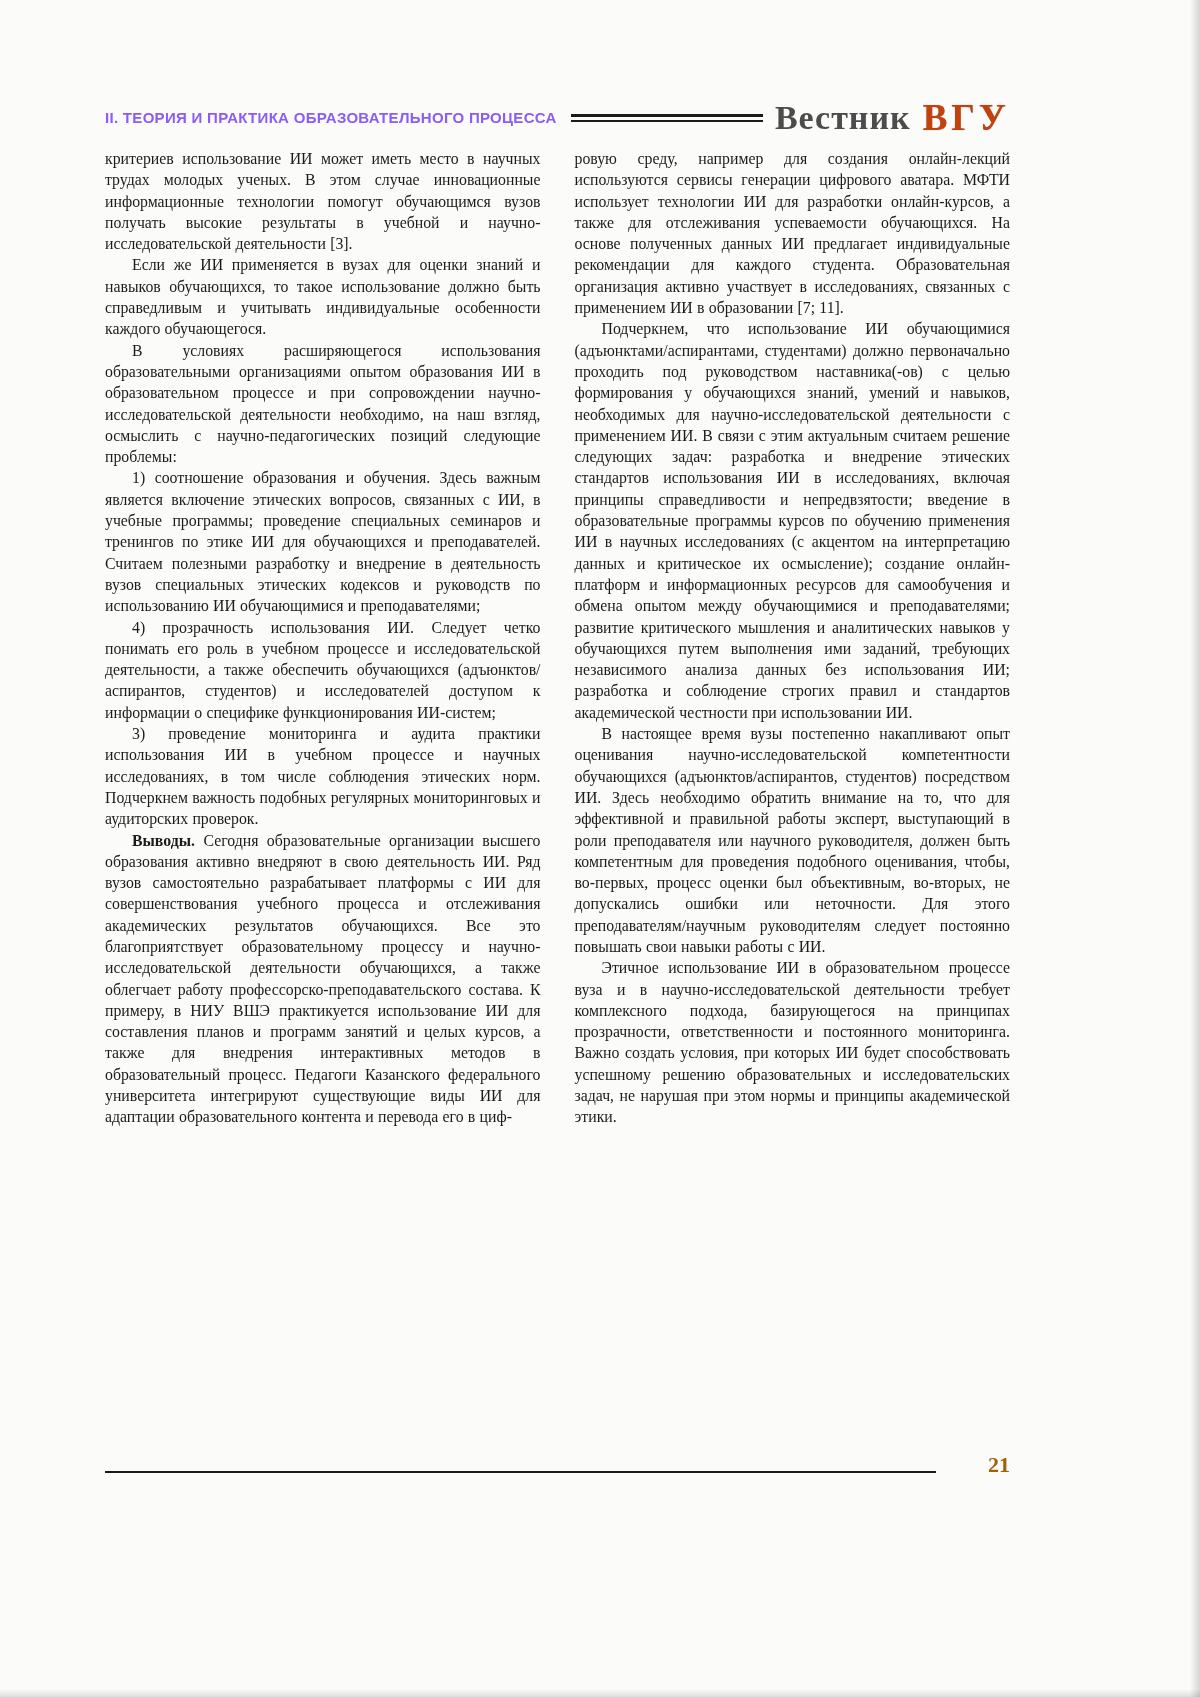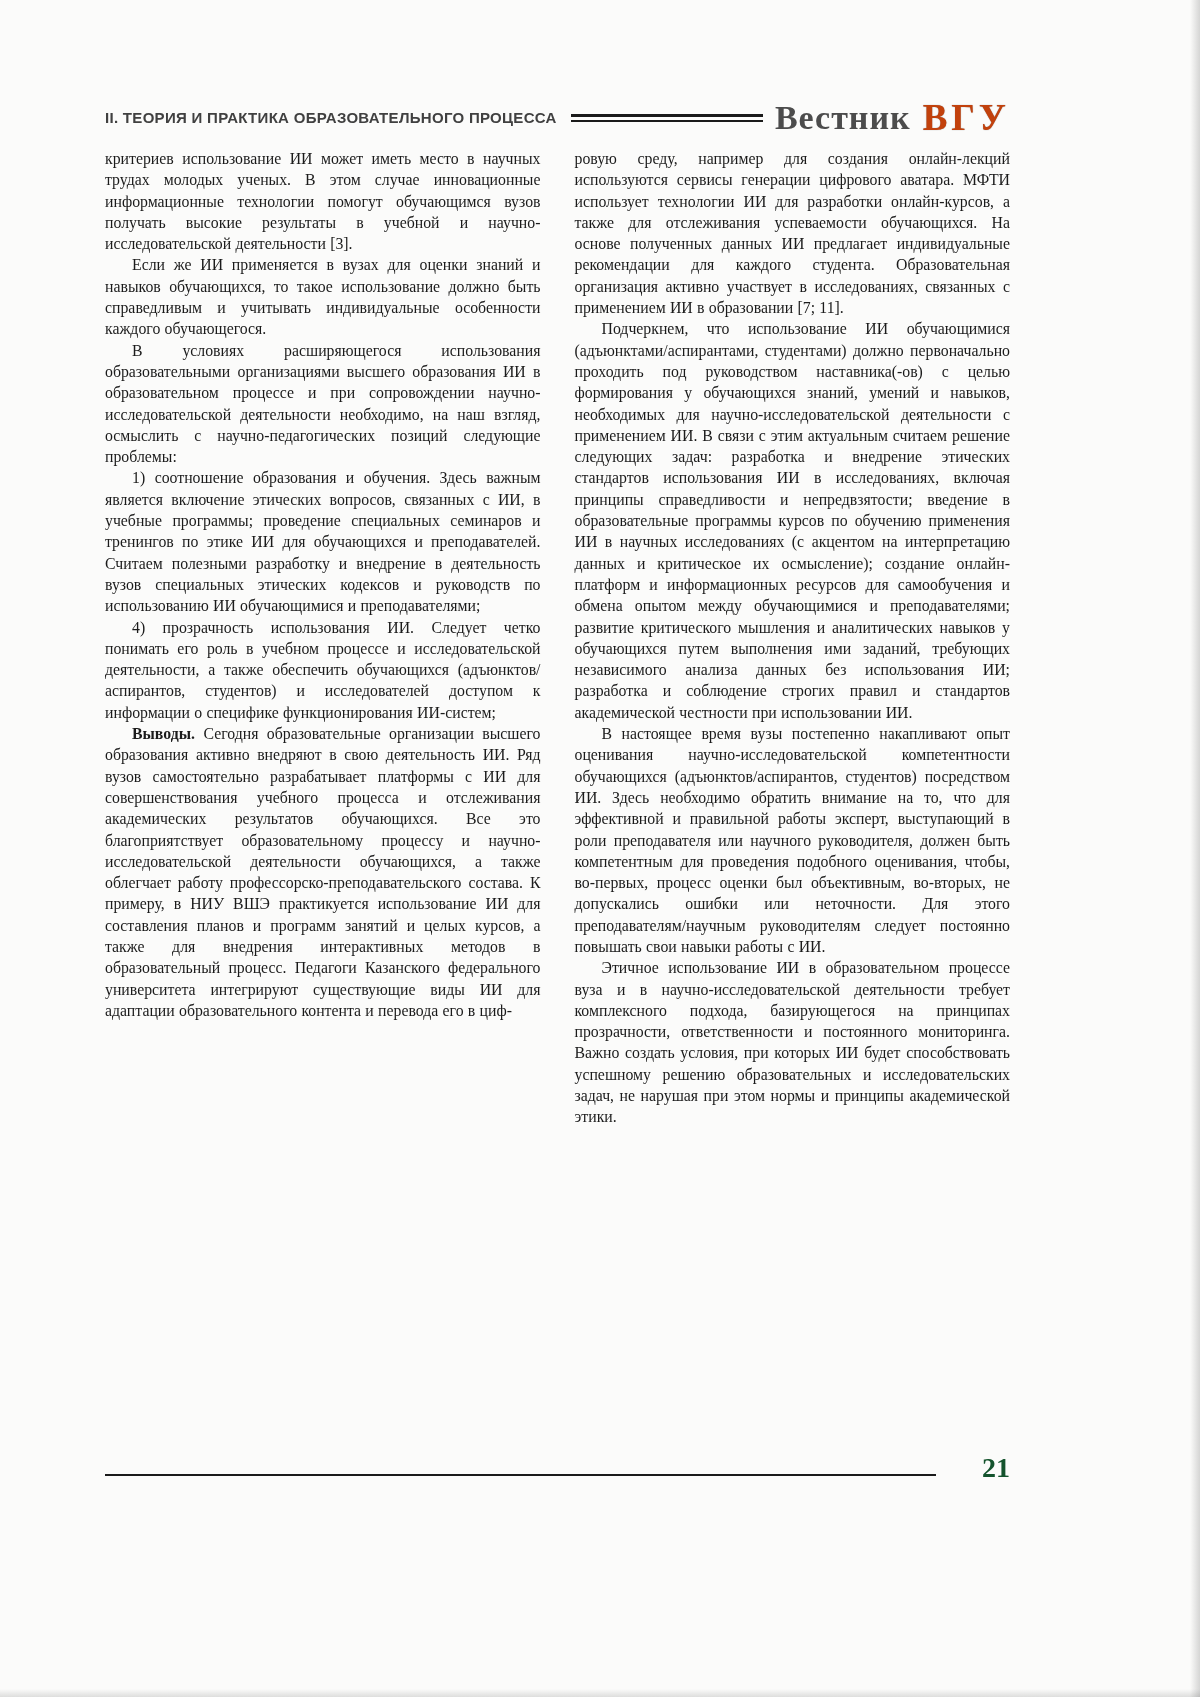--- a/index.html
+++ b/index.html
@@ -34,21 +34,21 @@
     top: 96px;
     width: 905px;
     display: flex;
     align-items: center;
   }
   .section-title {
     font-family: "Liberation Sans", sans-serif;
     font-weight: 700;
     font-size: 15px;
     letter-spacing: 0.3px;
-    color: #404040;
+    color: #8b5cf6;
     white-space: nowrap;
   }
   .double-rule {
     flex: 1;
     height: 3px;
     margin: 0 12px 0 14px;
     border-top: 3px solid #1a1a1a;
     border-bottom: 2px solid #1a1a1a;
   }
   .journal-logo {
@@ -116,44 +116,45 @@
   .footer-rule {
     flex: 1;
     height: 0;
     border-top: 2px solid #1a1a1a;
     margin-top: 14px;
   }
   .page-number {
     width: 48px;
     text-align: right;
     font-weight: 700;
-    font-size: 28px;
-    color: #14532d;
+    font-size: 22px;
+    color: #a16207;
     margin-left: 26px;
   }
 </style>
 </head>
 <body>
 
 <header class="page-header">
   <div class="section-title">II. ТЕОРИЯ И ПРАКТИКА ОБРАЗОВАТЕЛЬНОГО ПРОЦЕССА</div>
   <div class="double-rule"></div>
   <div class="journal-logo">
     <span class="logo-main">Вестник</span>
     <span class="logo-accent">ВГУ</span>
   </div>
 </header>
 
 <main class="columns">
   <div class="column" id="col-left">
       <p class="para">критериев использование ИИ может иметь место в научных трудах молодых ученых. В этом случае инновационные информационные технологии помогут обучающимся вузов получать высокие результаты в учебной и научно-исследовательской деятельности [3].</p>
       <p class="para indent">Если же ИИ применяется в вузах для оценки знаний и навыков обучающихся, то такое использование должно быть справедливым и учитывать индивидуальные особенности каждого обучающегося.</p>
-      <p class="para indent">В условиях расширяющегося использования образовательными организациями высшего образования ИИ в образовательном процессе и при сопровождении научно-исследовательской деятельности необходимо, на наш взгляд, осмыслить с научно-педагогических позиций следующие проблемы:</p>
+      <p class="para indent">В условиях расширяющегося использования образовательными организациями опытом образования ИИ в образовательном процессе и при сопровождении научно-исследовательской деятельности необходимо, на наш взгляд, осмыслить с научно-педагогических позиций следующие проблемы:</p>
       <p class="para indent">1) соотношение образования и обучения. Здесь важным является включение этических вопросов, связанных с ИИ, в учебные программы; проведение специальных семинаров и тренингов по этике ИИ для обучающихся и преподавателей. Считаем полезными разработку и внедрение в деятельность вузов специальных этических кодексов и руководств по использованию ИИ обучающимися и преподавателями;</p>
       <p class="para indent">4) прозрачность использования ИИ. Следует четко понимать его роль в учебном процессе и исследовательской деятельности, а также обеспечить обучающихся (адъюнктов/аспирантов, студентов) и исследователей доступом к информации о специфике функционирования ИИ-систем;</p>
+      <p class="para indent">3) проведение мониторинга и аудита практики использования ИИ в учебном процессе и научных исследованиях, в том числе соблюдения этических норм. Подчеркнем важность подобных регулярных мониторинговых и аудиторских проверок.</p>
       <p class="para indent"><b>Выводы. </b>Сегодня образовательные организации высшего образования активно внедряют в свою деятельность ИИ. Ряд вузов самостоятельно разрабатывает платформы с ИИ для совершенствования учебного процесса и отслеживания академических результатов обучающихся. Все это благоприятствует образовательному процессу и научно-исследовательской деятельности обучающихся, а также облегчает работу профессорско-преподавательского состава. К примеру, в НИУ ВШЭ практикуется использование ИИ для составления планов и программ занятий и целых курсов, а также для внедрения интерактивных методов в образовательный процесс. Педагоги Казанского федерального университета интегрируют существующие виды ИИ для адаптации образовательного контента и перевода его в циф-</p>
     </div>
   <div class="column" id="col-right">
       <p class="para">ровую среду, например для создания онлайн-лекций используются сервисы генерации цифрового аватара. МФТИ использует технологии ИИ для разработки онлайн-курсов, а также для отслеживания успеваемости обучающихся. На основе полученных данных ИИ предлагает индивидуальные рекомендации для каждого студента. Образовательная организация активно участвует в исследованиях, связанных с применением ИИ в образовании [7; 11].</p>
       <p class="para indent">Подчеркнем, что использование ИИ обучающимися (адъюнктами/аспирантами, студентами) должно первоначально проходить под руководством наставника(-ов) с целью формирования у обучающихся знаний, умений и навыков, необходимых для научно-исследовательской деятельности с применением ИИ. В связи с этим актуальным считаем решение следующих задач: разработка и внедрение этических стандартов использования ИИ в исследованиях, включая принципы справедливости и непредвзятости; введение в образовательные программы курсов по обучению применения ИИ в научных исследованиях (с акцентом на интерпретацию данных и критическое их осмысление); создание онлайн-платформ и информационных ресурсов для самообучения и обмена опытом между обучающимися и преподавателями; развитие критического мышления и аналитических навыков у обучающихся путем выполнения ими заданий, требующих независимого анализа данных без использования ИИ; разработка и соблюдение строгих правил и стандартов академической честности при использовании ИИ.</p>
       <p class="para indent">В настоящее время вузы постепенно накапливают опыт оценивания научно-исследовательской компетентности обучающихся (адъюнктов/аспирантов, студентов) посредством ИИ. Здесь необходимо обратить внимание на то, что для эффективной и правильной работы эксперт, выступающий в роли преподавателя или научного руководителя, должен быть компетентным для проведения подобного оценивания, чтобы, во-первых, процесс оценки был объективным, во-вторых, не допускались ошибки или неточности. Для этого преподавателям/научным руководителям следует постоянно повышать свои навыки работы с ИИ.</p>
       <p class="para indent">Этичное использование ИИ в образовательном процессе вуза и в научно-исследовательской деятельности требует комплексного подхода, базирующегося на принципах прозрачности, ответственности и постоянного мониторинга. Важно создать условия, при которых ИИ будет способствовать успешному решению образовательных и исследовательских задач, не нарушая при этом нормы и принципы академической этики.</p>
     </div>
 </main>
 

